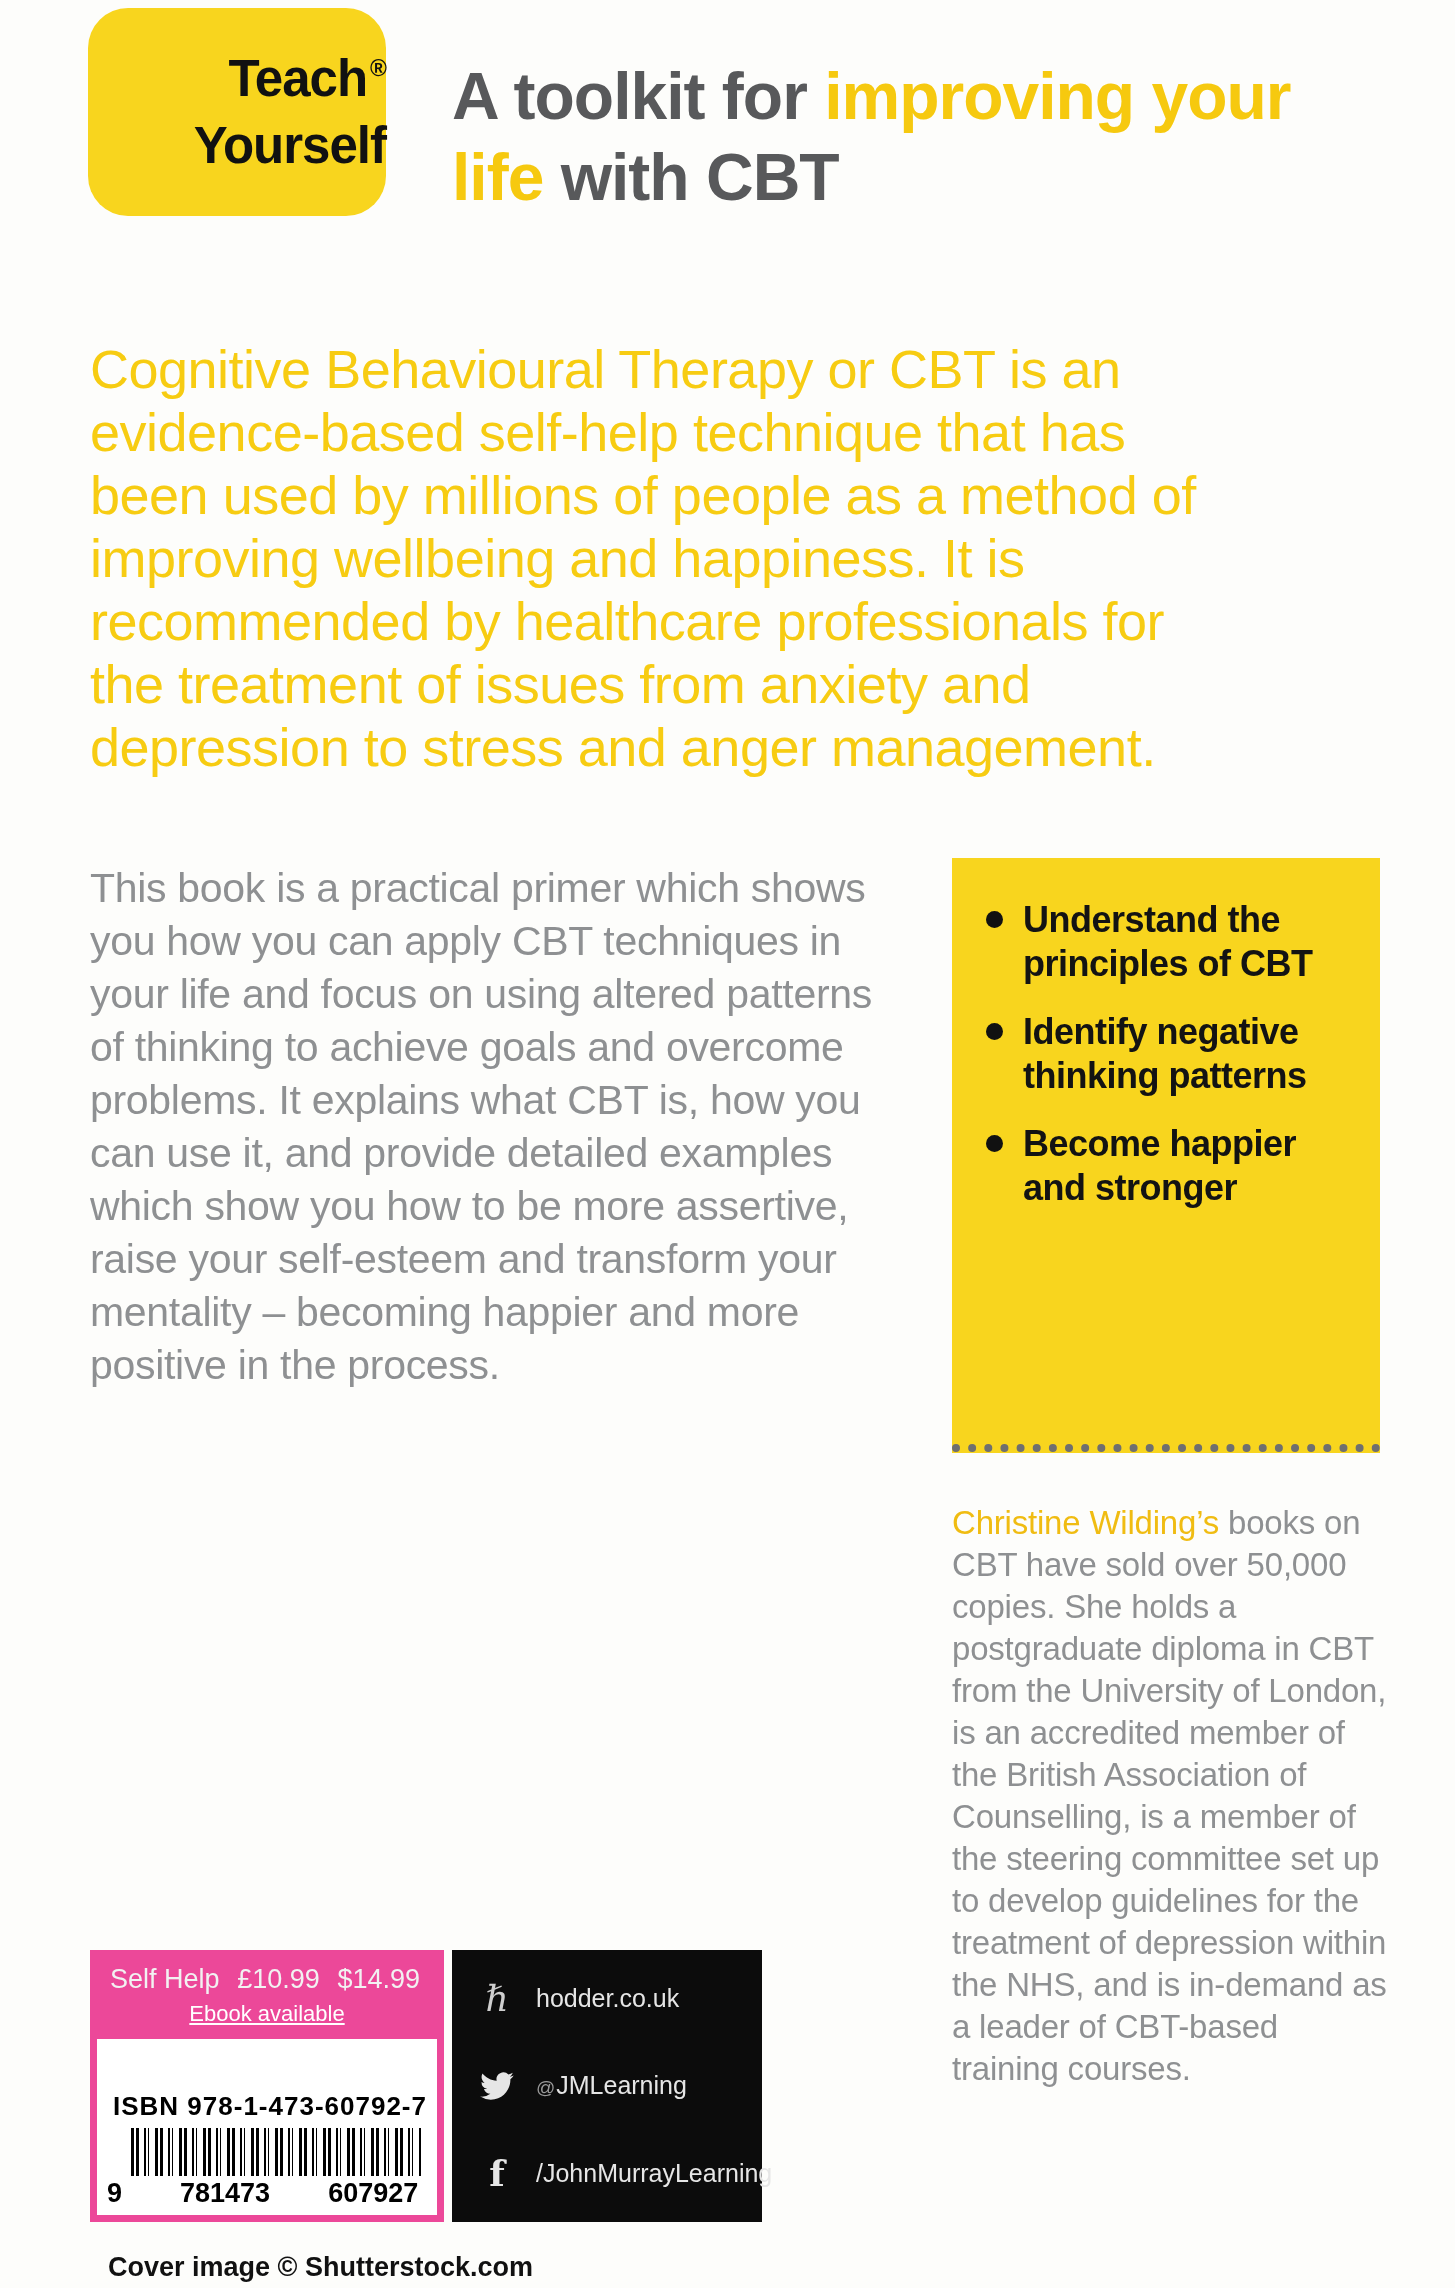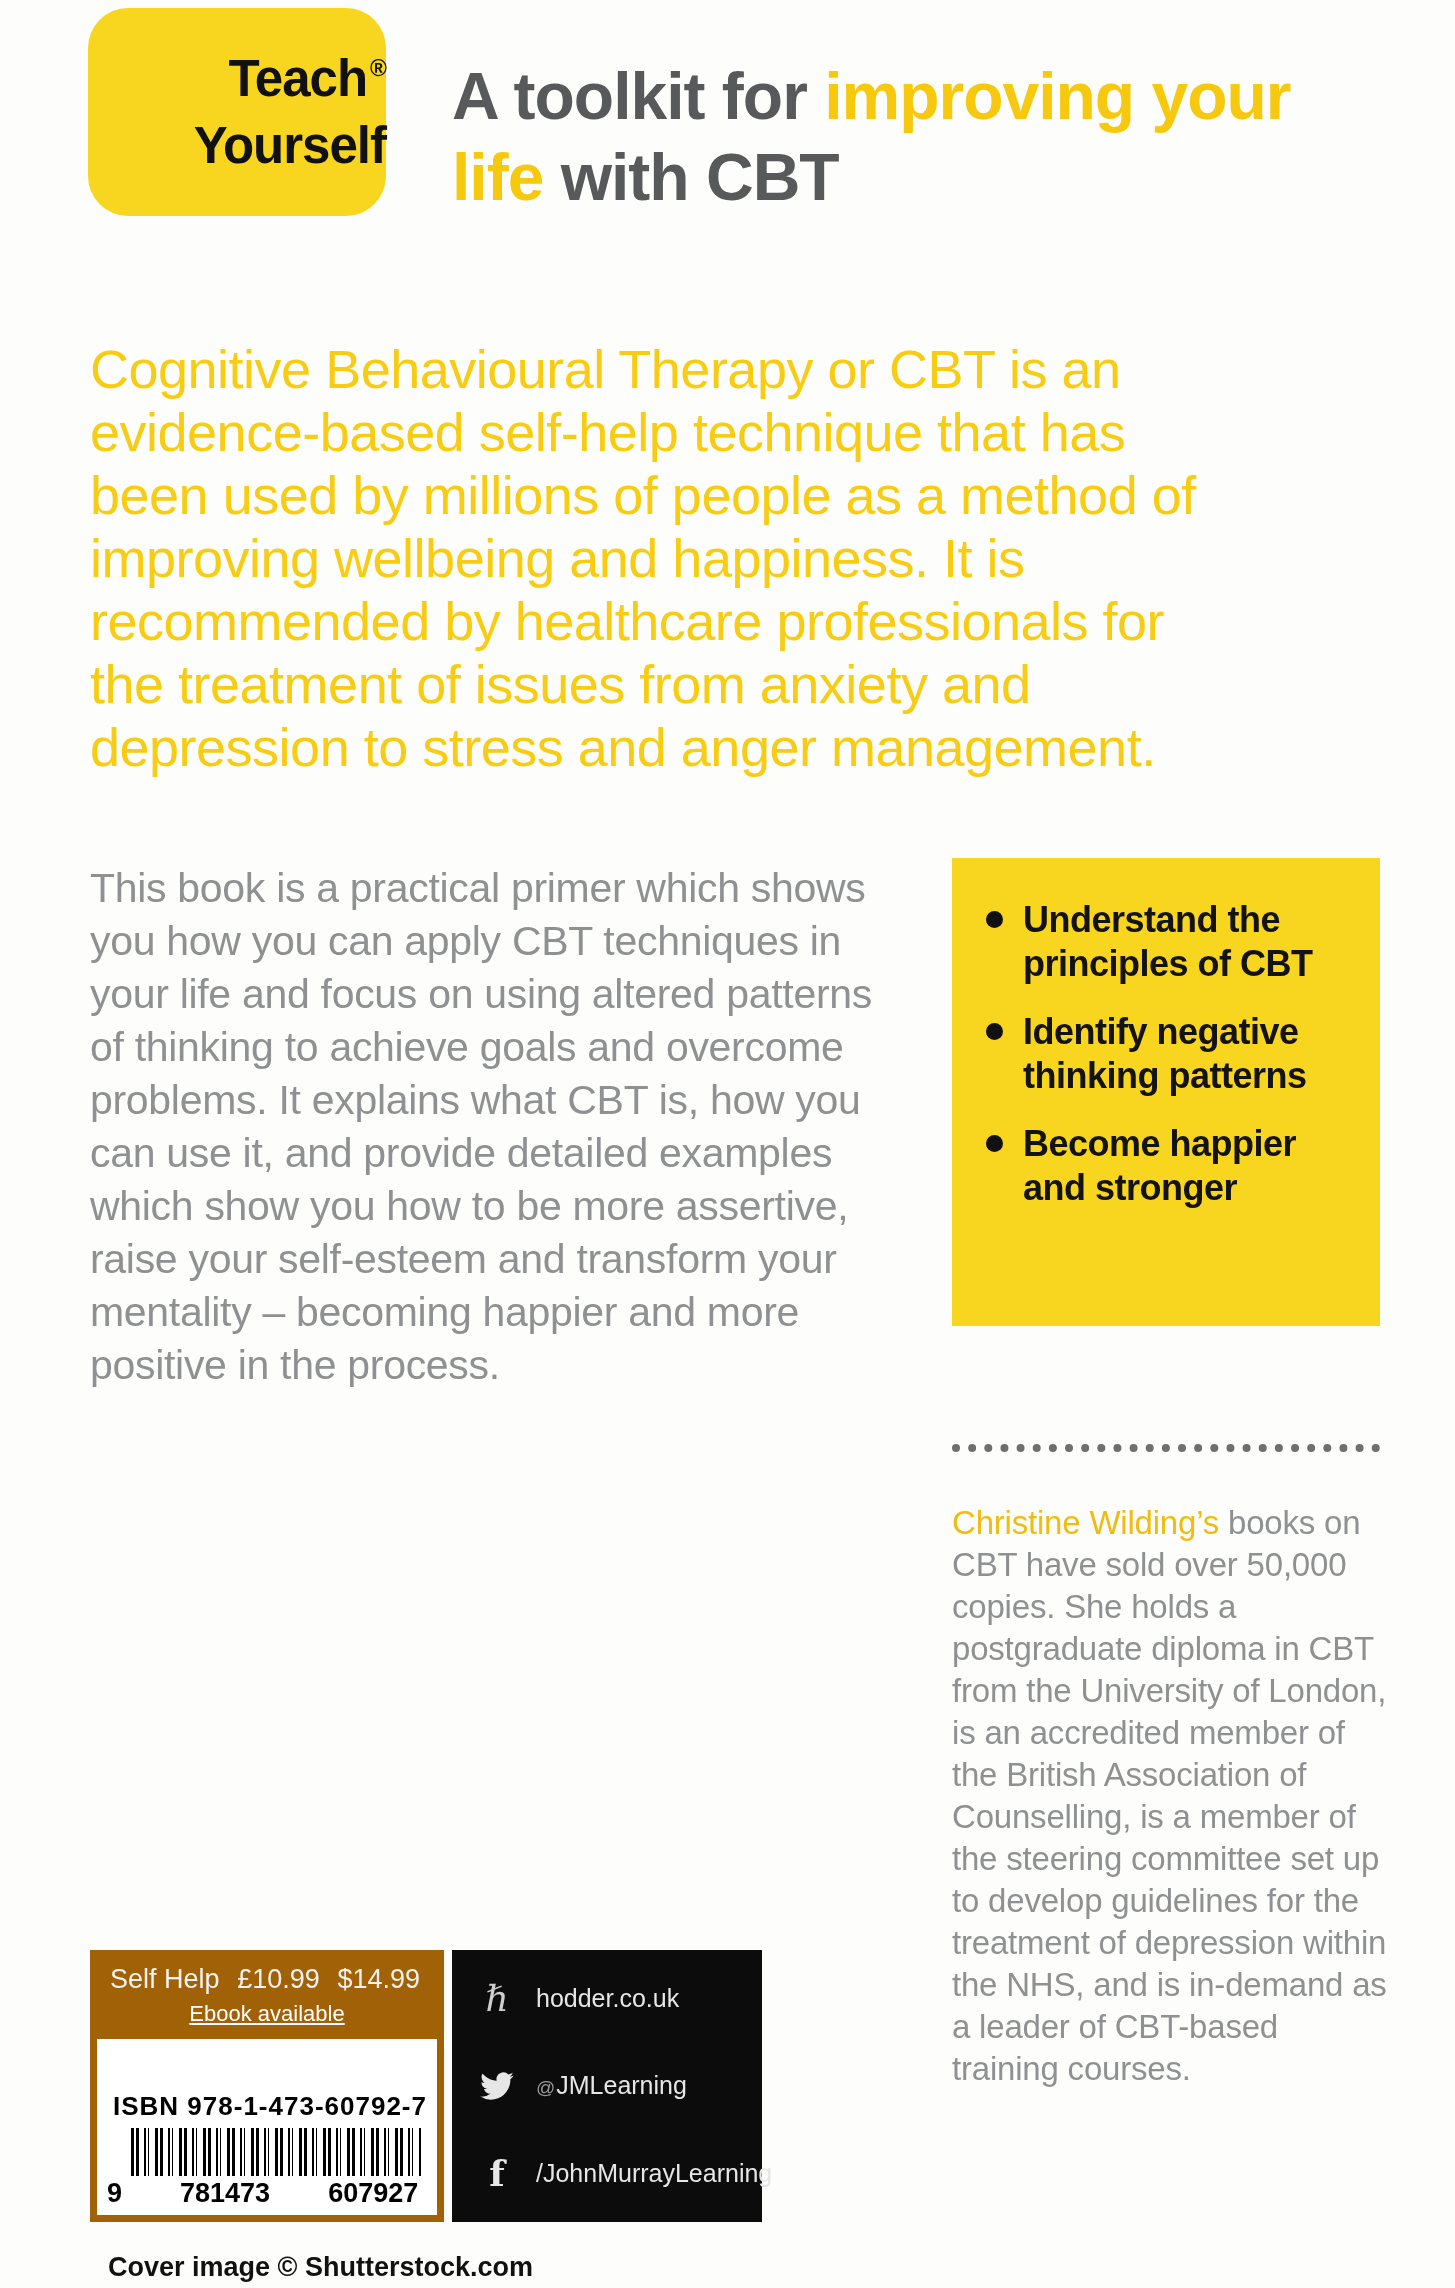--- a/index.html
+++ b/index.html
@@ -21,37 +21,37 @@
   
   .intro{position:absolute;left:90px;top:338px;width:1125px;margin:0;
          font-size:54px;line-height:63px;color:#f7cc12;font-weight:400;letter-spacing:-0.5px;}
 
   
   .body-copy{position:absolute;left:90px;top:862px;width:790px;color:#8e9092;
              font-size:41px;line-height:53px;letter-spacing:-0.3px;}
   .body-copy p{margin:0 0 52px 0;}
 
   
-  .benefits{position:absolute;left:952px;top:858px;width:428px;height:468px;background:#f8d51e;
+  .benefits{position:absolute;left:952px;top:858px;width:428px;height:595px;background:#f8d51e;
             box-sizing:border-box;padding:40px 30px 30px 34px;}
   .benefit{display:flex;gap:20px;margin-bottom:24px;}
   .dot{flex:0 0 auto;width:17px;height:17px;border-radius:50%;background:#111;margin-top:13px;}
   .benefit-text{font-size:36px;line-height:44px;font-weight:bold;color:#131313;letter-spacing:-0.5px;}
 
   
   .dotted{position:absolute;left:952px;top:1444px;width:428px;height:0;
           border-top:8px dotted #6f6f6f;}
 
   
   .bio{position:absolute;left:952px;top:1502px;width:438px;margin:0;
        font-size:33px;line-height:42px;color:#8e9092;letter-spacing:-0.2px;}
   .bio-author{color:#f0bc12;}
 
   
-  .price-block{position:absolute;left:90px;top:1950px;width:354px;height:272px;background:#a16207;
+  .price-block{position:absolute;left:90px;top:1950px;width:354px;height:272px;background:#ec4899;
                box-sizing:border-box;display:flex;flex-direction:column;}
   .price-row{display:flex;justify-content:space-between;padding:14px 24px 0 20px;
              color:#f2f2f2;font-size:27px;}
   .ebook-row{text-align:center;color:#fff;font-size:22px;margin-top:6px;text-decoration:underline;}
   .barcode-panel{flex:1;background:#fff;margin:12px 7px 7px 7px;display:flex;flex-direction:column;overflow:hidden;}
   .isbn{font-weight:bold;font-size:26px;color:#000;padding:8px 0 6px 16px;letter-spacing:1px;margin-top:44px;}
   .barcode{flex:1;margin:0 16px 0 34px;
     background:repeating-linear-gradient(90deg,#000 0 3px,#fff 3px 5px,#000 5px 8px,#fff 8px 13px,#000 13px 15px,#fff 15px 17px,#000 17px 18px,#fff 18px 24px);}
   .barcode-digits{display:flex;gap:58px;padding:2px 0 6px 10px;font-size:27px;font-weight:bold;color:#000;}
 

